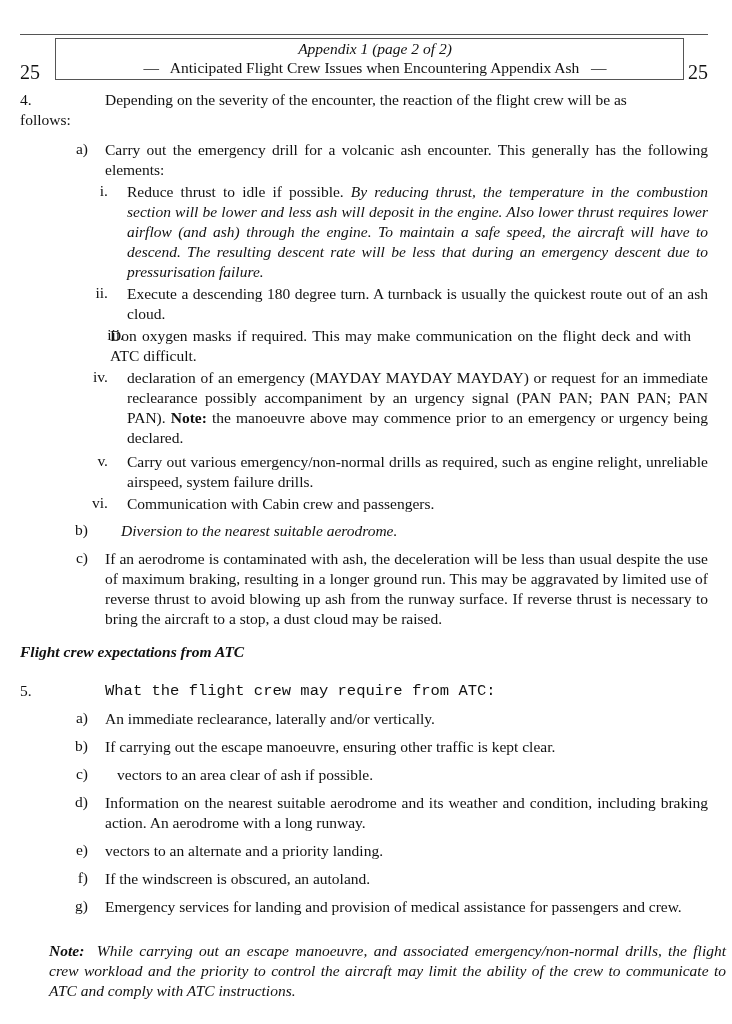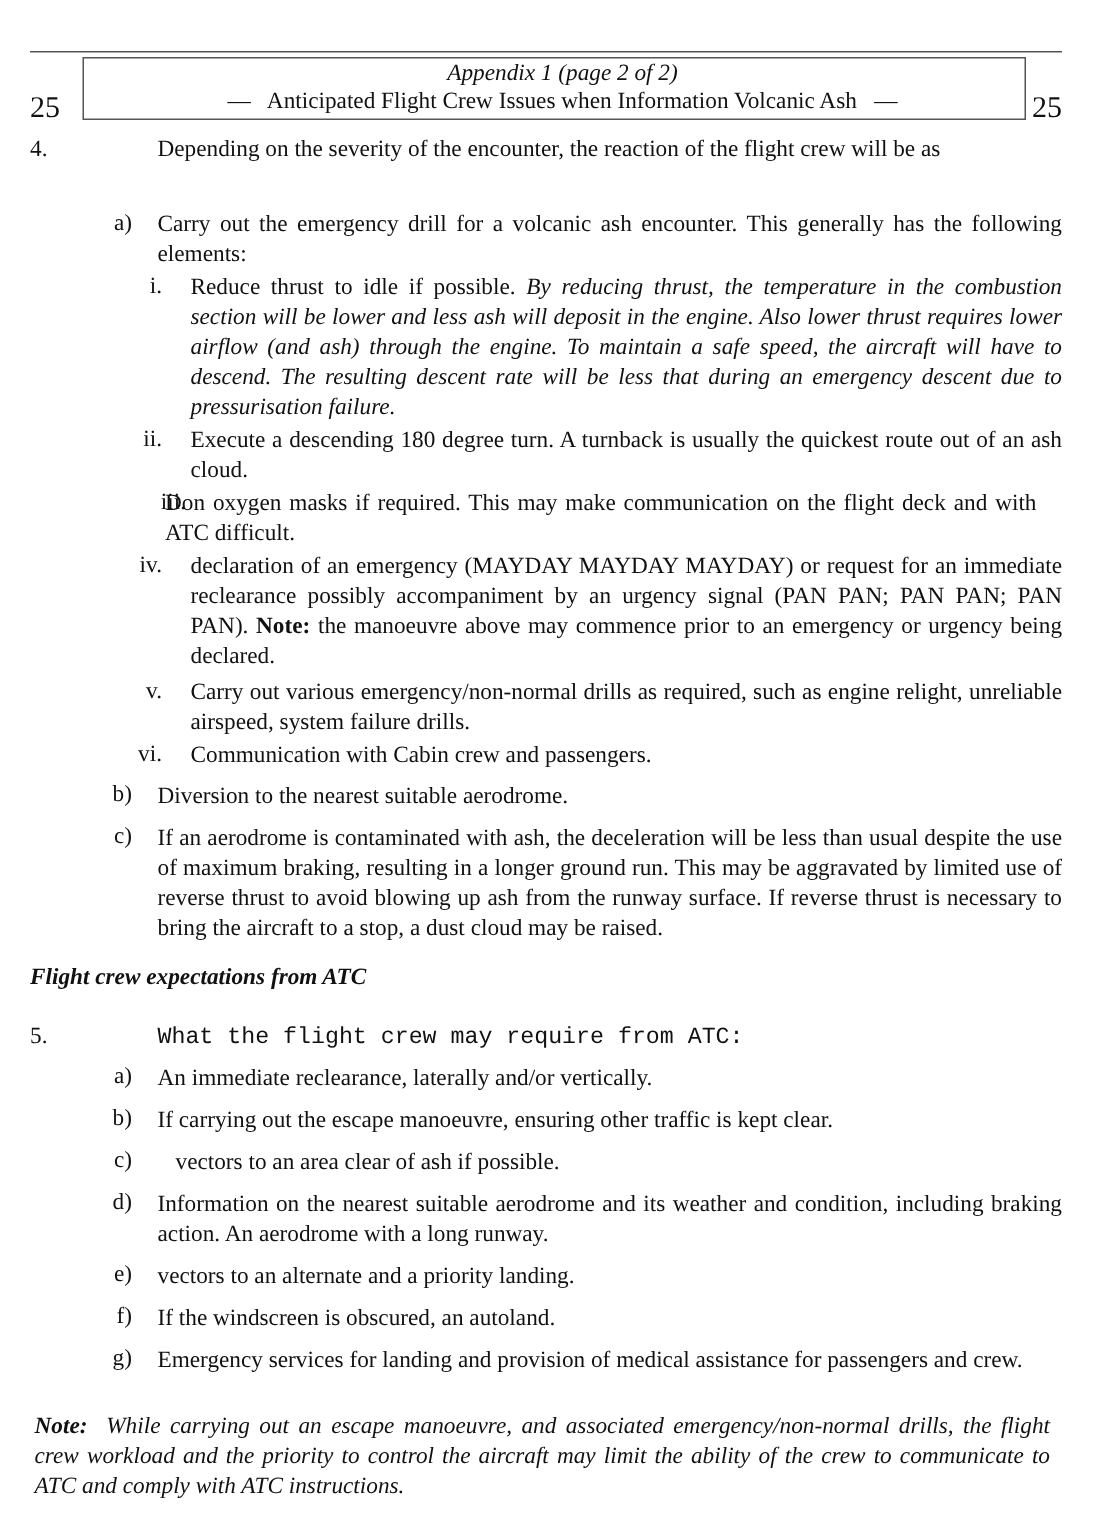--- a/index.html
+++ b/index.html
@@ -18,38 +18,39 @@
     .box { left: 55px; width: 616px; top: 38px; height: 40px; border: 1px solid #555;
       text-align: center; font-size: 15.5px; line-height: 19px; padding-left: 11px; }
     .box .a1 { font-style: italic; }
     .para { left: 20px; width: 688px; line-height: 20px; text-align: justify; }
     .num { position: absolute; left: 0; }
     .lbl { position: absolute; text-align: right; }
     .txt { position: absolute; text-align: justify; line-height: 20px; }
     i { }
     b { font-weight: bold; }
     .heading { left: 20px; top: 643px; font-weight: bold; font-style: italic; font-size: 15.5px; }
-    .note { left: 23px; width: 677px; top: 941px; font-style: italic; line-height: 20px; text-align: justify; }
+    .note { left: 49px; width: 677px; top: 941px; font-style: italic; line-height: 20px; text-align: justify; }
   </style>
 </head>
 <body>
 
 <div class="abs hdr">
   <span class="pn l">25</span>
   <span class="pn r">25</span>
 </div>
 
 <div class="abs box">
   <div class="a1">Appendix 1 (page 2 of 2)</div>
-  <div style="white-space:pre;">—   Anticipated Flight Crew Issues when Information Volcanic Ash   —</div>
+  <div style="white-space:pre;">—   Anticipated Flight Crew Issues when Encountering Appendix Ash   —</div>
 </div>
 
 <div class="abs para" style="top:90px;">
   <span class="num">4.</span>
   <div style="padding-left:85px;">Depending on the severity of the encounter, the reaction of the flight crew will be as</div>
+  <div>follows:</div>
 </div>
 
 <div class="abs" style="left:0; top:140px; width:732px;">
   <span class="lbl" style="left:50px; width:38px;">a)</span>
   <div class="txt" style="left:105px; width:603px;">Carry out the emergency drill for a volcanic ash encounter.  This generally has the following elements:</div>
 </div>
 
 <div class="abs" style="left:0; top:182px; width:732px;">
   <span class="lbl" style="left:70px; width:38px;">i.</span>
   <div class="txt" style="left:127px; width:581px;"><span>Reduce thrust to idle if possible. </span><i>By reducing thrust, the temperature in the combustion section will be lower and less ash will deposit in the engine.  Also lower thrust requires lower airflow (and ash) through the engine. To maintain a safe speed, the aircraft will have to descend. The resulting descent rate will be less that during an emergency descent due to pressurisation failure.</i></div>
@@ -75,21 +76,21 @@
   <div class="txt" style="left:127px; width:581px;">Carry out various emergency/non-normal drills as required, such as engine relight, unreliable airspeed, system failure drills.</div>
 </div>
 
 <div class="abs" style="left:0; top:494px; width:732px;">
   <span class="lbl" style="left:70px; width:38px;">vi.</span>
   <div class="txt" style="left:127px; width:581px;">Communication with Cabin crew and passengers.</div>
 </div>
 
 <div class="abs" style="left:0; top:521px; width:732px;">
   <span class="lbl" style="left:50px; width:38px;">b)</span>
-  <div class="txt" style="left:105px; width:603px;">Diversion to the nearest suitable aerodrome.</div>
+  <div class="txt" style="left:121px; width:603px;font-style:italic;">Diversion to the nearest suitable aerodrome.</div>
 </div>
 
 <div class="abs" style="left:0; top:549px; width:732px;">
   <span class="lbl" style="left:50px; width:38px;">c)</span>
   <div class="txt" style="left:105px; width:603px;">If an aerodrome is contaminated with ash, the deceleration will be less than usual despite the use of maximum braking, resulting in a longer ground run. This may be aggravated by limited use of reverse thrust to avoid blowing up ash from the runway surface. If reverse thrust is necessary to bring the aircraft to a stop, a dust cloud may be raised.</div>
 </div>
 
 <div class="abs heading">Flight crew expectations from ATC</div>
 
 <div class="abs para" style="top:681px;">

